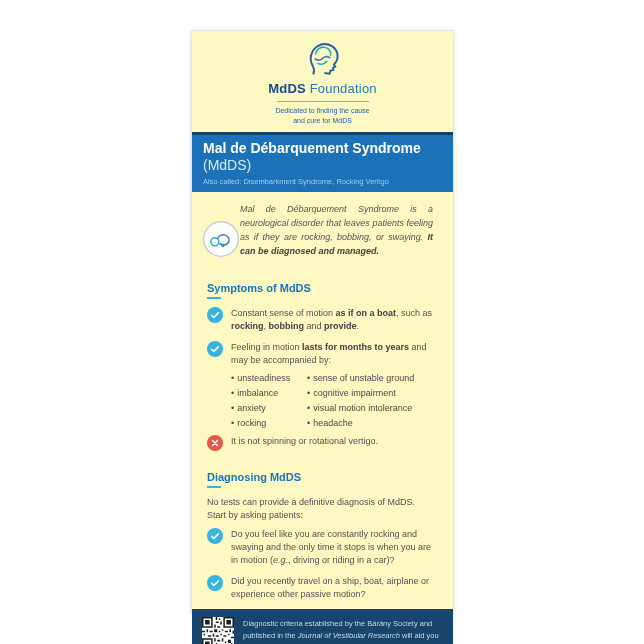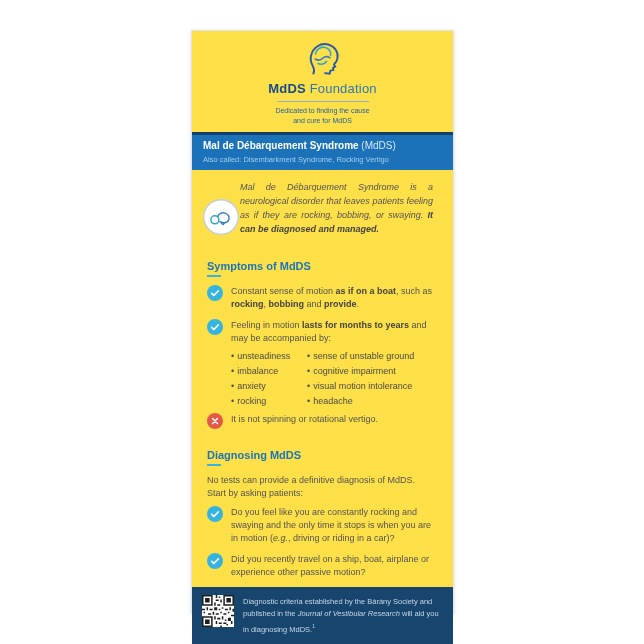--- a/index.html
+++ b/index.html
@@ -7,40 +7,40 @@
   body {
     background: #ffffff;
     font-family: "Liberation Sans", sans-serif;
     position: relative;
     overflow: hidden;
   }
   .card {
     position: absolute;
     left: 191px; top: 30px;
     width: 263px; height: 584px;
-    background: #fde047;
+    background: #fef9c3;
     border: 1px solid #e3e4e6;
     box-shadow: 0 1px 4px rgba(0,0,0,.14);
     display: flex; flex-direction: column;
   }
   
   .logo-block { text-align: center; padding-top: 7px; }
   .brain-logo { width: 50px; height: 42px; display: block; margin: 0 auto; }
   .logo-text { font-size: 13px; letter-spacing: .2px; margin-top: 1px; color: #2a77b8; }
   .logo-text .bold { font-weight: bold; color: #174a8f; }
   .logo-divider { width: 92px; height: 1px; background: #8fb2d4; margin: 5px auto 4px; }
   .tagline { font-size: 7px; color: #1f5fa9; line-height: 1.45; }
   
   .title-bar {
     margin-top: 6px;
     background: #1c72b8;
     border-top: 3px solid #15406b;
     padding: 5px 11px 6px;
   }
-  .title { color: #ffffff; font-size: 10px; font-weight: bold; line-height: 1.2; }
+  .title { color: #ffffff; font-size: 14px; font-weight: bold; line-height: 1.2; }
   .title .paren { font-weight: normal; color: #d7e8f6; }
   .subtitle { color: #9fcdf0; font-size: 7.5px; margin-top: 3px; }
   
   .intro { display: flex; gap: 0; padding: 10px 10px 0 10px; align-items: flex-end; font-style: italic; }
   .intro-icon { width: 38px; height: 38px; flex: none; }
   .intro-text {
     font-size: 9px; color: #525254; text-align: justify;
     line-height: 14px; width: 193px;
   }
   .b { font-weight: bold; color: #424244; }

